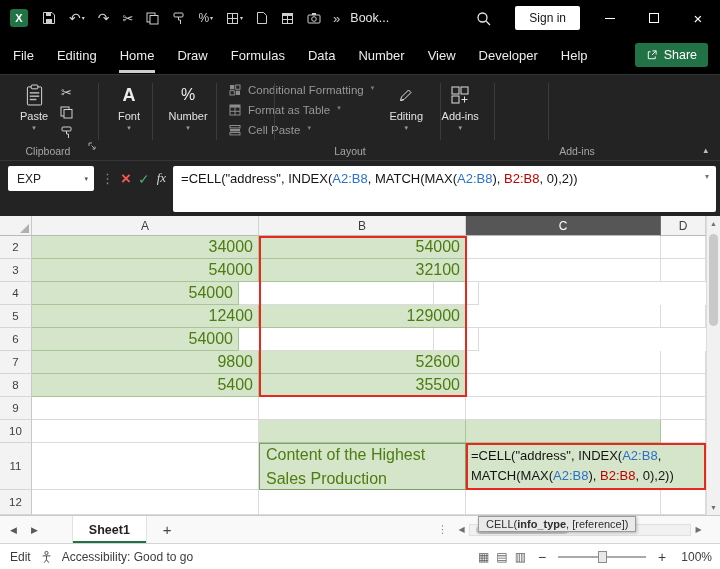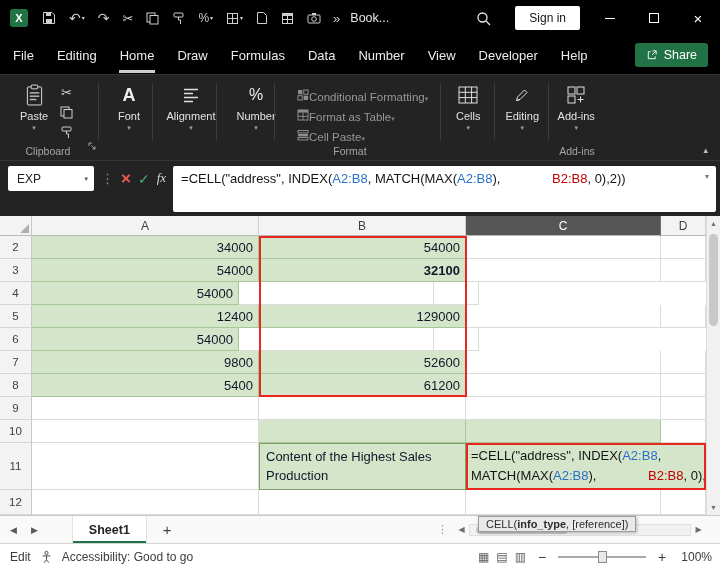--- a/index.html
+++ b/index.html
@@ -31,49 +31,49 @@
   
   .ribbon{height:86px;background:var(--ribbon-bg);position:relative;display:flex;align-items:flex-start;padding:7px 0 0 12px;border-top:1px solid #343434;}
   .big-btn{display:flex;flex-direction:column;align-items:center;gap:2px;color:#e2e2e2;font-size:11px;min-width:44px;}
   .bicon{height:26px;display:flex;align-items:center;justify-content:center;}
   .font-a{font-size:18px;font-weight:bold;color:#ededed;}
   .pct{font-size:16px;color:#ededed;}
   .bchev{font-size:7px;color:#9c9c9c;}
   .small-stack{display:flex;flex-direction:column;gap:5px;margin:3px 8px 0 4px;color:#cfcfcf;font-size:13px;align-items:center;}
   .sicon{height:15px;display:flex;align-items:center;}
   .styles-block{display:flex;flex-direction:column;gap:1px;margin-left:16px;margin-top:2px;}
-  .style-row{display:flex;align-items:flex-end;color:#979797;font-size:11.5px;height:19px;white-space:nowrap;}
+  .style-row{display:flex;align-items:flex-start;gap:7px;color:#979797;font-size:11.5px;height:19px;white-space:nowrap;}
   .style-row .chev{font-size:7px;color:#7e7e7e;}
   .ribbon-sep{position:absolute;top:8px;bottom:20px;width:1px;background:#3c3c3c;}
   .group-label{position:absolute;bottom:3px;font-size:10.5px;color:#a6a6a6;text-align:center;}
   .dialog-launcher{position:absolute;bottom:5px;left:88px;}
   .collapse-chev{position:absolute;right:12px;bottom:5px;color:#bdbdbd;font-size:9px;}
 
   
   .fbar{height:56px;background:var(--ribbon-bg);display:flex;align-items:flex-start;gap:7px;padding:5px 4px 5px 8px;border-top:1px solid #353535;}
   .name-box{width:86px;height:25px;background:#fff;border-radius:2px;display:flex;align-items:center;font-size:12px;color:#222;padding:0 6px 0 9px;flex:none;}
   .name-chev{margin-left:auto;font-size:7px;color:#555;}
   .fdots{color:#8f8f8f;font-size:13px;margin-top:5px;}
   .fx-cancel{color:var(--cancel-red);font-size:17px;font-weight:bold;line-height:1;margin-top:4px;}
   .fx-enter{color:var(--check-green);font-size:14px;margin-top:5px;}
   .fx-label{color:#d6d6d6;font-size:13px;font-style:italic;margin-top:4px;font-family:"Liberation Serif",serif;}
   .formula-input{flex:1;height:46px;background:#fff;border-radius:2px;padding:5px 20px 0 8px;font-size:13px;color:#141414;position:relative;white-space:nowrap;overflow:hidden;}
   .fchev{position:absolute;right:7px;top:6px;font-size:8px;color:#777;}
-  .seg-k{color:#141414;} .seg-b{color:var(--ref-blue);} .seg-r{color:var(--ref-red);margin-left:48px;}
+  .seg-k{color:#141414;} .seg-b{color:var(--ref-blue);} .seg-r{color:var(--ref-red);}
 
   
   .grid{position:relative;height:299px;background:#fff;}
   .hrow{display:flex;height:20px;}
   .corner{width:32px;background:#f3f3f3;border-right:1px solid #c8c8c8;border-bottom:1px solid #b9b9b9;position:relative;flex:none;}
   .corner:after{content:"";position:absolute;right:2px;bottom:2px;border-style:solid;border-width:0 0 9px 9px;border-color:transparent transparent #b0b0b0 transparent;}
   .col-h{background:#f3f3f3;border-right:1px solid #d2d2d2;border-bottom:1px solid #b9b9b9;display:flex;align-items:center;justify-content:center;font-size:12px;color:#3f3f3f;flex:none;}
   .col-h.sel{background:var(--header-sel);color:#fff;border-right-color:#6e6e6e;}
   .g-row{display:flex;}
   .row-h{width:32px;background:#f3f3f3;border-right:1px solid #c8c8c8;border-bottom:1px solid #d6d6d6;display:flex;align-items:center;justify-content:center;font-size:11.5px;color:#3f3f3f;flex:none;}
-  .cell{border-right:1px solid #dbdbdb;border-bottom:1px solid #dbdbdb;display:flex;align-items:center;justify-content:flex-end;padding:0 5px;font-size:13px;color:#0f172a;overflow:hidden;flex:none;}
+  .cell{border-right:1px solid #dbdbdb;border-bottom:1px solid #dbdbdb;display:flex;align-items:center;justify-content:flex-end;padding:0 5px;font-size:16px;color:#4d7c0f;overflow:hidden;flex:none;}
   .cell.green{background:var(--cell-green);border-color:var(--cell-green-line);}
   .cell.label-cell{justify-content:flex-start;text-align:left;line-height:1.45;padding:2px 6px;border:1px solid #7d9e6e;}
   .vscroll{position:absolute;top:0;right:0;width:14px;height:100%;background:#f1f1f1;border-left:1px solid #dcdcdc;}
   .vs-arrow{height:15px;display:flex;align-items:center;justify-content:center;font-size:7px;color:#6f6f6f;}
   .vs-down{position:absolute;bottom:0;left:0;right:0;}
   .vs-thumb{position:absolute;top:18px;left:2px;right:2px;height:92px;background:#c9c9c9;border-radius:6px;}
   .range-overlay{position:absolute;left:259px;top:20px;width:208px;height:161px;border:2px solid var(--red);pointer-events:none;}
   .fcell-box{position:absolute;left:466px;top:227px;width:240px;height:47px;background:var(--cell-green);border:2px solid var(--red);padding:1px 3px;font-size:13px;line-height:20px;white-space:nowrap;overflow:hidden;}
 
   
@@ -242,29 +242,20 @@
           <rect x="2" y="1" width="9" height="4" rx="1" fill="none" stroke="#cfcfcf"></rect>
           <path d="M6.5 5v3h2v4" fill="none" stroke="#cfcfcf"></path>
         </svg>
       </span>
   </div>
   <div class="big-btn" style="margin-left:26px">
     <span class="bicon font-a">A</span>
     <span>Font</span>
     <span class="bchev">▾</span>
   </div>
-  <div class="big-btn" style="margin-left:12px;min-width:56px">
-    <span class="bicon">
-        <svg width="18" height="17" viewBox="0 0 18 17">
-          <path d="M2 2.5h14M2 6.5h9M2 10.5h14M2 14.5h9" stroke="#e0e0e0" stroke-width="1.6"></path>
-        </svg>
-      </span>
-    <span>Alignment</span>
-    <span class="bchev">▾</span>
-  </div>
   <div class="big-btn" style="margin-left:12px;min-width:50px">
     <span class="bicon pct">%</span>
     <span>Number</span>
     <span class="bchev">▾</span>
   </div>
   <div class="styles-block" id="styles-rows">
       <span class="style-row">
         <span><svg width="12" height="12" viewBox="0 0 12 12">
             <rect x="1" y="1" width="4.3" height="4.3" fill="#8d8d8d"></rect>
             <rect x="6.7" y="1" width="4.3" height="4.3" fill="none" stroke="#8d8d8d"></rect>
@@ -286,30 +277,20 @@
       <span class="style-row">
         <span><svg width="12" height="12" viewBox="0 0 12 12">
             <rect x="1" y="1.5" width="10" height="2.4" fill="none" stroke="#8d8d8d"></rect>
             <rect x="1" y="5" width="10" height="2.4" fill="#8d8d8d"></rect>
             <rect x="1" y="8.5" width="10" height="2.4" fill="none" stroke="#8d8d8d"></rect>
           </svg></span>
         <span>Cell Paste</span>
         <span class="chev">▾</span>
       </span>
     </div>
-  <div class="big-btn" style="margin-left:18px">
-    <span class="bicon">
-        <svg width="20" height="18" viewBox="0 0 20 18">
-          <rect x="1" y="1" width="18" height="16" fill="none" stroke="#e0e0e0"></rect>
-          <path d="M1 6.3h18M1 11.6h18M7.3 1v16M13.6 1v16" stroke="#e0e0e0"></path>
-        </svg>
-      </span>
-    <span>Cells</span>
-    <span class="bchev">▾</span>
-  </div>
   <div class="big-btn" style="margin-left:10px">
     <span class="bicon">
         <svg width="16" height="16" viewBox="0 0 16 16">
           <path d="M2.5 13.5l1-3.5 7-7 2.5 2.5-7 7z" fill="none" stroke="#e0e0e0"></path>
           <path d="M2.5 13.5l3.5-1" stroke="#e0e0e0"></path>
         </svg>
       </span>
     <span>Editing</span>
     <span class="bchev">▾</span>
   </div>
@@ -333,21 +314,21 @@
   <span class="ribbon-sep" style="left:440px"></span>
   <span class="ribbon-sep" style="left:494px"></span>
   <span class="ribbon-sep" style="left:548px"></span>
 
   <span class="group-label" style="left:10px;width:76px">Clipboard</span>
   <span class="dialog-launcher"><svg width="9" height="9" viewBox="0 0 9 9">
         <path d="M1 1h3M1 1v3" stroke="#a8a8a8" fill="none"></path>
         <path d="M3.5 3.5L7 7" stroke="#a8a8a8"></path>
         <path d="M7 4.5V7H4.5" stroke="#a8a8a8" fill="none"></path>
       </svg></span>
-  <span class="group-label" style="left:318px;width:64px">Format</span>
+  <span class="group-label" style="left:318px;width:64px">Layout</span>
   <span class="group-label" style="left:548px;width:58px">Add-ins</span>
   <span class="collapse-chev">▴</span>
 </div>
 
 <div class="fbar">
   <span class="name-box">
     <span>EXP</span>
     <span class="name-chev">▾</span>
   </span>
   <span class="fdots">⋮</span>
@@ -374,21 +355,21 @@
       <div class="g-row" style="height: 23px;">
         <div class="row-h">2</div>
         <div class="cell green" style="width: 227px;">34000</div>
         <div class="cell green" style="width: 207px;">54000</div>
         <div class="cell" style="width: 195px;"></div>
         <div class="cell" style="width: 45px;"></div>
       </div>
       <div class="g-row" style="height: 23px;">
         <div class="row-h">3</div>
         <div class="cell green" style="width: 227px;">54000</div>
-        <div class="cell green" style="width: 207px; font-weight: bold;">32100</div>
+        <div class="cell green" style="width: 207px;">32100</div>
         <div class="cell" style="width: 195px;"></div>
         <div class="cell" style="width: 45px;"></div>
       </div>
       <div class="g-row" style="height: 23px;">
         <div class="row-h">4</div>
         <div class="cell green" style="width: 207px;">54000</div>
         <div class="cell" style="width: 195px;"></div>
         <div class="cell" style="width: 45px;"></div>
       </div>
       <div class="g-row" style="height: 23px;">
@@ -407,21 +388,21 @@
       <div class="g-row" style="height: 23px;">
         <div class="row-h">7</div>
         <div class="cell green" style="width: 227px;">9800</div>
         <div class="cell green" style="width: 207px;">52600</div>
         <div class="cell" style="width: 195px;"></div>
         <div class="cell" style="width: 45px;"></div>
       </div>
       <div class="g-row" style="height: 23px;">
         <div class="row-h">8</div>
         <div class="cell green" style="width: 227px;">5400</div>
-        <div class="cell green" style="width: 207px;">61200</div>
+        <div class="cell green" style="width: 207px;">35500</div>
         <div class="cell" style="width: 195px;"></div>
         <div class="cell" style="width: 45px;"></div>
       </div>
       <div class="g-row" style="height: 23px;">
         <div class="row-h">9</div>
         <div class="cell" style="width: 227px;"></div>
         <div class="cell" style="width: 207px;"></div>
         <div class="cell" style="width: 195px;"></div>
         <div class="cell" style="width: 45px;"></div>
       </div>

